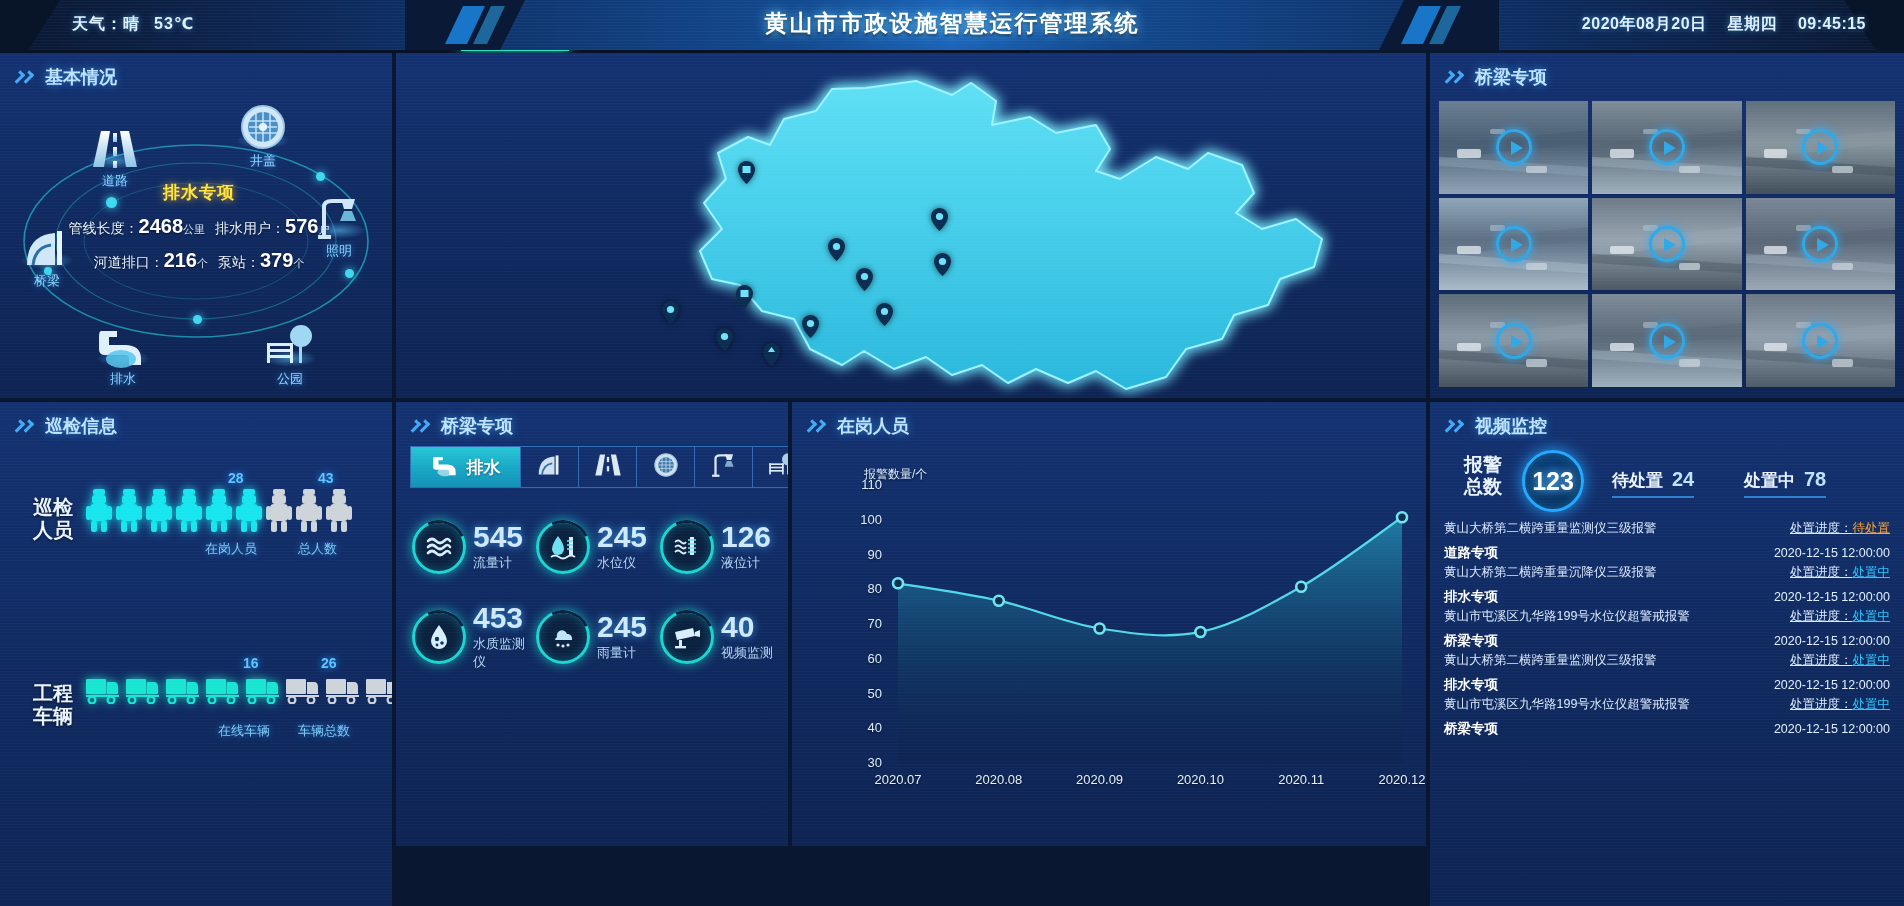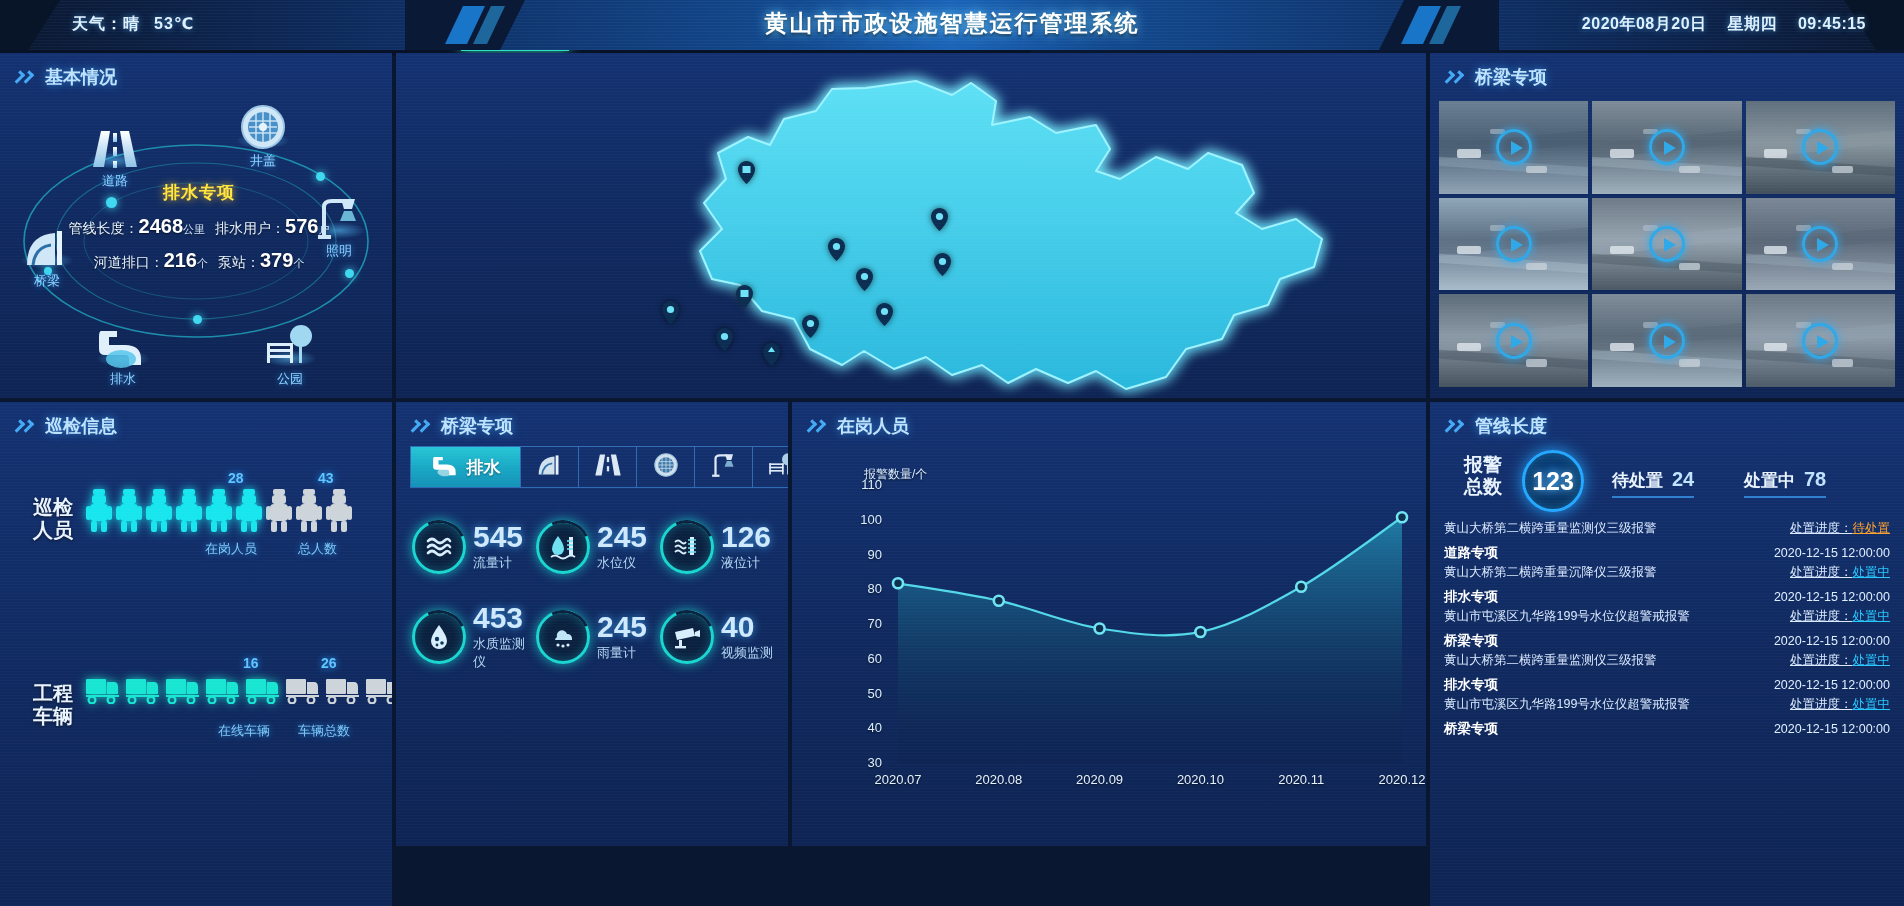--- a/index.html
+++ b/index.html
@@ -978,21 +978,21 @@
         </svg>
     </div>
   </div>
 
   <div class="panel" id="p-alarm">
     <div class="ptitle">
       <span class="chev">
           <i></i>
           <i></i>
         </span>
-      <span>管线长度</span>
+      <span>视频监控</span>
     </div>
     <div class="al-sum">
       <div class="al-kpi">报警<br>总数</div>
       <div class="al-circle">123</div>
       <div class="al-st" style="left:168px;">
         <span>待处置</span><span class="v">24</span>
       </div>
       <div class="al-st" style="left:300px;">
         <span>处置中</span><span class="v">78</span>
       </div>

